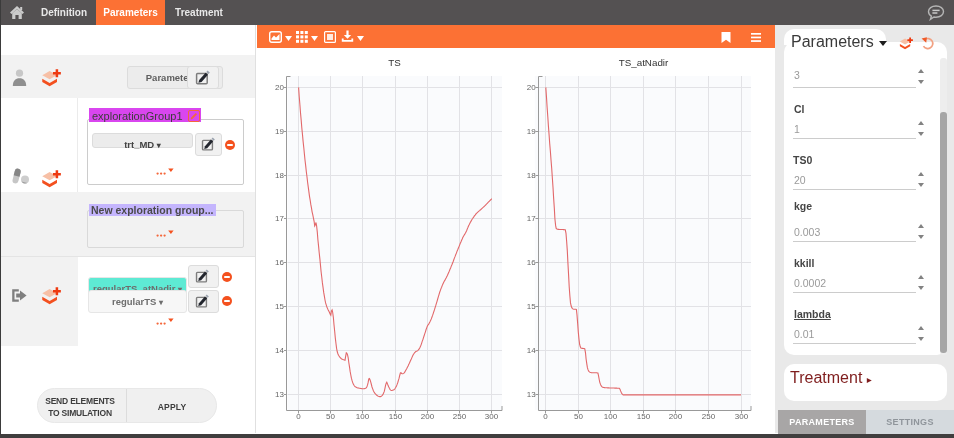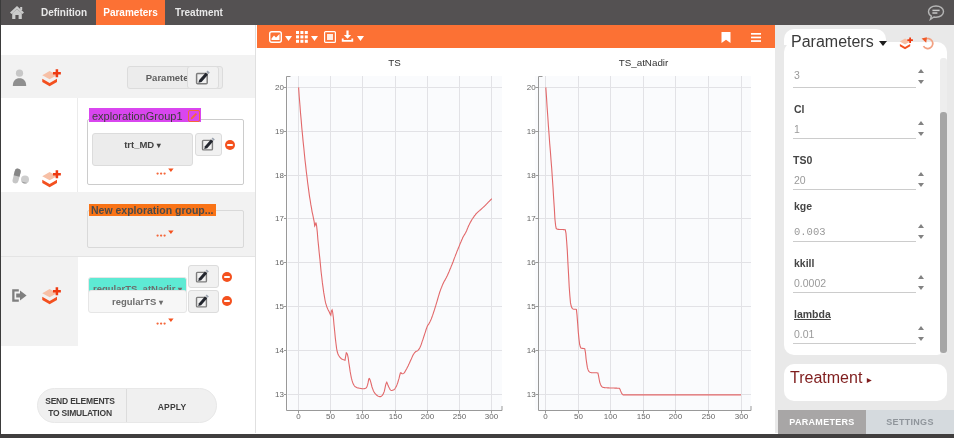--- a/index.html
+++ b/index.html
@@ -77,40 +77,40 @@
 </svg>
 
 <div class="abs band" style="left:1px; top:192px; width:254px; height:64px;"></div>
 <div class="fieldset" style="left:87px; top:119px; width:157px; height:66px;"></div>
 <div class="abs" style="left:89px; top:108px; background:#d946ef; padding:0 3px; font-size:11px; color:#3d3d3d;">explorationGroup1
   <svg style="position:relative; display:inline-block; top:2px; left:2px;" width="12" height="12" viewBox="0 0 12 12">
     <rect x="0.5" y="0.5" width="11" height="11" rx="1.5" fill="none" stroke="#f4683c" stroke-width="1"></rect>
     <path d="M3 7.8 L7.8 3 9.1 4.3 4.3 9.1 2.7 9.4 Z" fill="#f4683c"></path>
   </svg>
 </div>
-<div class="btn" style="left:92px; top:133px; width:101px; height:33px; line-height:21px;text-align:center;">trt_MD <span style="font-size:8px;">▾</span></div>
+<div class="btn" style="left:92px; top:133px; width:101px; height:15px; line-height:21px;text-align:center;">trt_MD <span style="font-size:8px;">▾</span></div>
 <div class="editbtn" style="left:195px; top:133px; width:27px; height:23px;"></div>
 <svg style="left:201px; top:137px;" width="15" height="14" viewBox="0 0 16 15">
   <rect x="1.6" y="3.6" width="10.6" height="10.2" rx="1" fill="none" stroke="#7d7d7d" stroke-width="1.5"></rect>
   <path d="M4.2 11.8 L10.6 4.6 12.9 6.6 6.6 13.8 3.4 14.6 Z" fill="#23262e" transform="translate(0,-1.8)"></path>
   <path d="M11.3 3.8 L12.5 2.4 14.8 4.4 13.6 5.8 Z" fill="#9aa2ae" transform="translate(0,-1.8)"></path>
 </svg>
 <svg style="left:225px; top:140px;" width="10" height="10" viewBox="0 0 10 10">
   <circle cx="5" cy="5" r="5" fill="#f4511e"></circle>
   <rect x="2.2" y="3.9" width="5.6" height="2.2" rx="0.4" fill="#fff"></rect>
 </svg>
 <svg style="left:156px; top:166px;" width="19" height="11" viewBox="0 0 19 11">
   <circle cx="1.6" cy="7.6" r="1.15" fill="#f4683c"></circle>
     <circle cx="5.1" cy="7.6" r="1.15" fill="#f4683c"></circle>
     <circle cx="8.6" cy="7.6" r="1.15" fill="#f4683c"></circle>
   <path d="M12.2 2.6 h5.4 L14.9 5.9 Z" fill="#f4511e"></path>
 </svg>
 
 <div class="fieldset" style="left:87px; top:210px; width:157px; height:38px; background:#f2f2f2; border-color:#d9d9d9;"></div>
-<div class="abs" style="left:89px; top:204px; background:#f97316; padding:0 2px; font-size:10.5px; font-weight:bold; color:#4a4a4a;">New exploration group...</div>
+<div class="abs" style="left:89px; top:204px; background:#c4b5fd; padding:0 2px; font-size:10.5px; font-weight:bold; color:#4a4a4a;">New exploration group...</div>
 <svg style="left:156px; top:228px;" width="19" height="11" viewBox="0 0 19 11">
   <circle cx="1.6" cy="7.6" r="1.15" fill="#f4683c"></circle>
     <circle cx="5.1" cy="7.6" r="1.15" fill="#f4683c"></circle>
     <circle cx="8.6" cy="7.6" r="1.15" fill="#f4683c"></circle>
   <path d="M12.2 2.6 h5.4 L14.9 5.9 Z" fill="#f4511e"></path>
 </svg>
 
 <div class="abs" style="left:1px; top:256px; width:254px; height:1px; background:#e4e4e4;"></div>
 <div class="abs band" style="left:1px; top:257px; width:77px; height:89px;"></div>
 
@@ -351,21 +351,21 @@
 <div class="spin up" style="left:918px; top:121px;"></div>
 <div class="spin dn" style="left:918px; top:132px;"></div>
 
 <div class="plabel" style="left:793px; top:154px;">TS0</div>
 <div class="pvalue" style="left:794px; top:174px;">20</div>
 <div class="pline" style="left:793px; top:189px; width:123px;"></div>
 <div class="spin up" style="left:918px; top:172px;"></div>
 <div class="spin dn" style="left:918px; top:183px;"></div>
 
 <div class="plabel" style="left:794px; top:200px;">kge</div>
-<div class="pvalue" style="left:794px; top:226px;font-family:Liberation Mono, monospace;">0.003</div>
+<div class="pvalue" style="left:794px; top:226px;">0.003</div>
 <div class="pline" style="left:793px; top:241px; width:123px;"></div>
 <div class="spin up" style="left:918px; top:224px;"></div>
 <div class="spin dn" style="left:918px; top:235px;"></div>
 
 <div class="plabel" style="left:794px; top:257px;">kkill</div>
 <div class="pvalue" style="left:794px; top:277px;">0.0002</div>
 <div class="pline" style="left:793px; top:292px; width:123px;"></div>
 <div class="spin up" style="left:918px; top:275px;"></div>
 <div class="spin dn" style="left:918px; top:286px;"></div>
 

